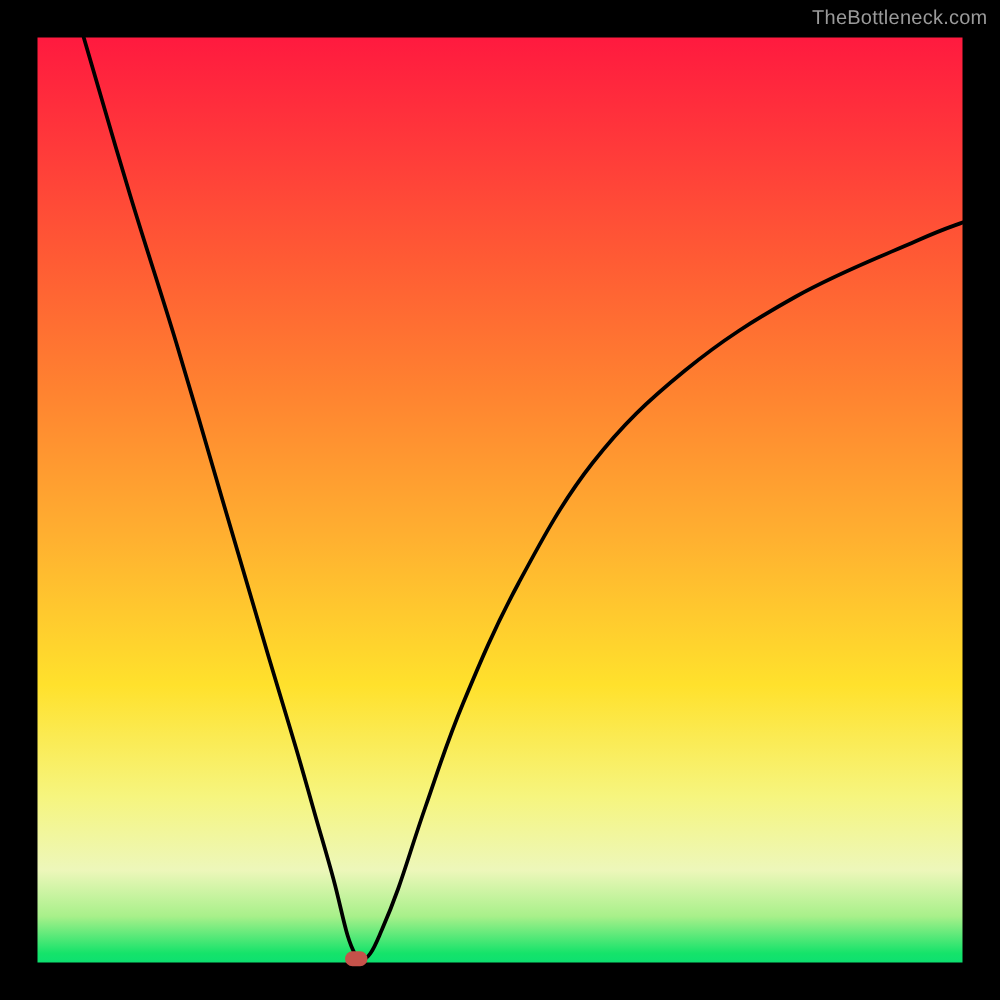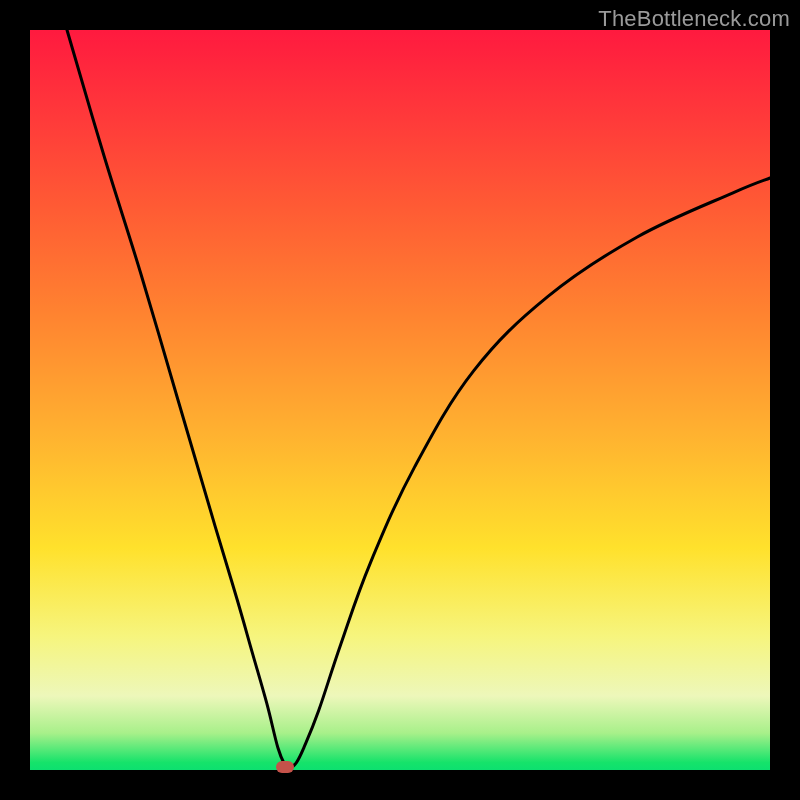--- a/index.html
+++ b/index.html
@@ -37,21 +37,21 @@
       #a8f08a 95%,
       #15e36a 99%,
       #0de070 100%
     );
   }
   .watermark {
     position: absolute;
     top: 6px;
     right: 10px;
     color: #9a9a9a;
-    font-size: 22px;
+    font-size: 16px;
     letter-spacing: 0.2px;
     user-select: none;
   }
   svg.curve-layer {
     position: absolute;
     left: 0;
     top: 0;
     width: 740px;
     height: 740px;
     overflow: visible;

